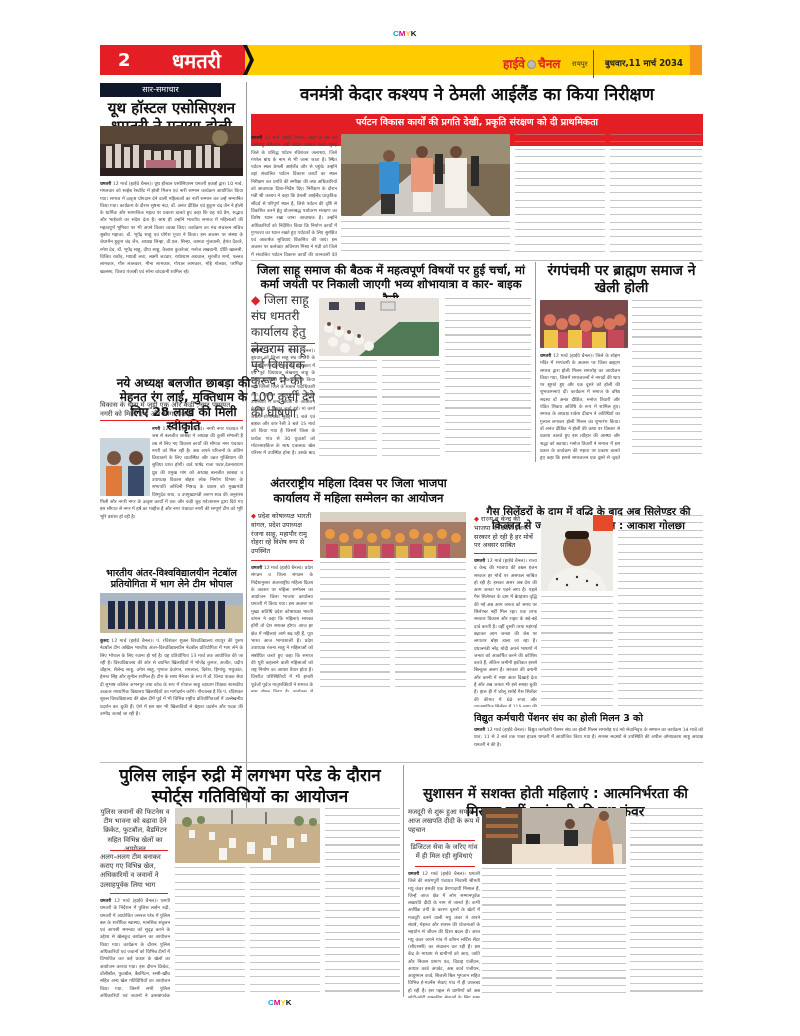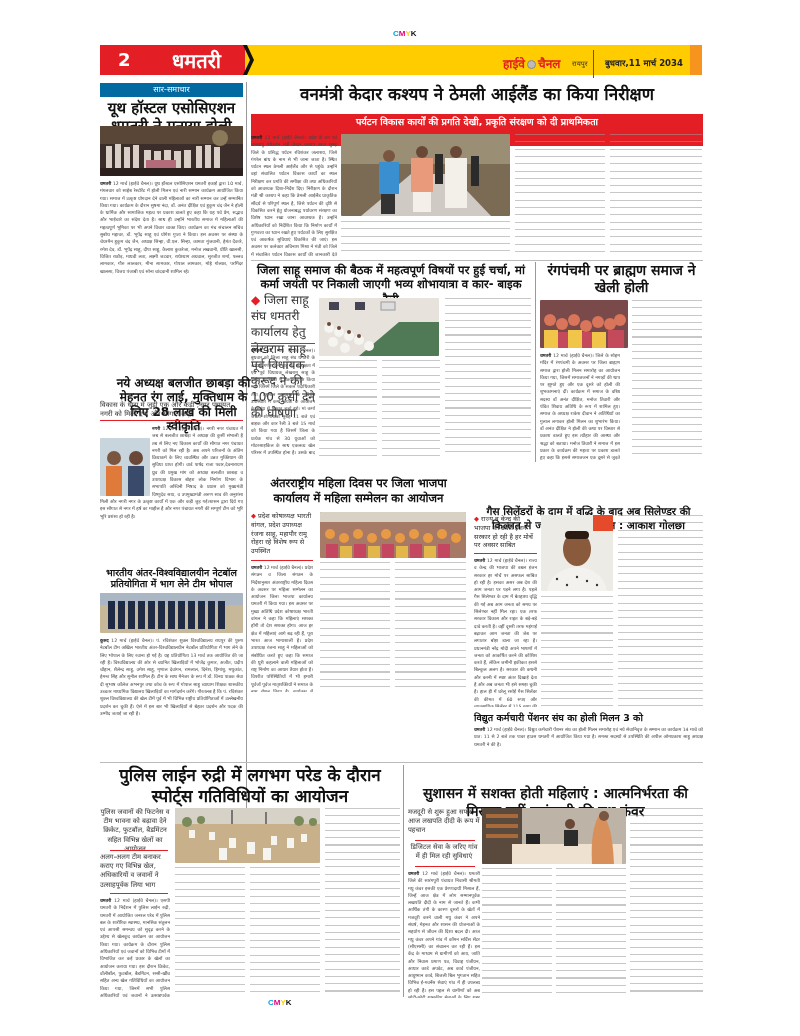--- a/index.html
+++ b/index.html
@@ -17,21 +17,21 @@
   .page-num { left: 118px; top: 49px; color: #fff; font: bold 18px "DejaVu Sans", sans-serif; }
   .section-name { left: 172px; top: 47px; color: #fff; font: bold 20px "DejaVu Sans", sans-serif; }
   .brand { left: 503px; top: 55px; font: bold 12px "DejaVu Sans", sans-serif; color: #e31e24; }
   .brand .dot { display:inline-block; width:9px; height:9px; border-radius:50%; background:#bbb; border:1px solid #888; vertical-align:middle; margin:0 2px; }
   .brand-city { left: 572px; top: 59px; font-size: 7px; color: #333; }
   .mast-divider { left: 593px; top: 50px; width: 1px; height: 28px; background: #555; }
   .date { left: 605px; top: 57px; font: bold 8.5px "DejaVu Sans", sans-serif; color: #222; }
 
   
   .col-rule { background: #999; width: 1px; }
-  .sar-box { left: 100px; top: 83px; width: 143px; height: 14px; background: #0369a1; color: #fff; font-size: 8px; text-align: center; line-height: 14px; }
+  .sar-box { left: 100px; top: 83px; width: 121px; height: 14px; background: #0f172a; color: #fff; font-size: 8px; text-align: center; line-height: 14px; }
   .hl { font-weight: bold; color: #111; line-height: 1.2; text-align: center; }
   .body-text { font-size: 4.6px; line-height: 7.3px; color: #444; text-align: justify; overflow: hidden; }
   .body-text .lead { font-weight: bold; color: #222; }
   .photo { overflow: hidden; border-radius: 1px; }
   .red-rule { height: 1px; background: #e31e24; }
   .sub-hl { font-size: 8px; color: #333; line-height: 1.35; }
 
   .lines { background-image: repeating-linear-gradient(to bottom, #9a9a9a 0 1px, transparent 1px 7.3px); opacity: .55; }
 </style>
 </head>

